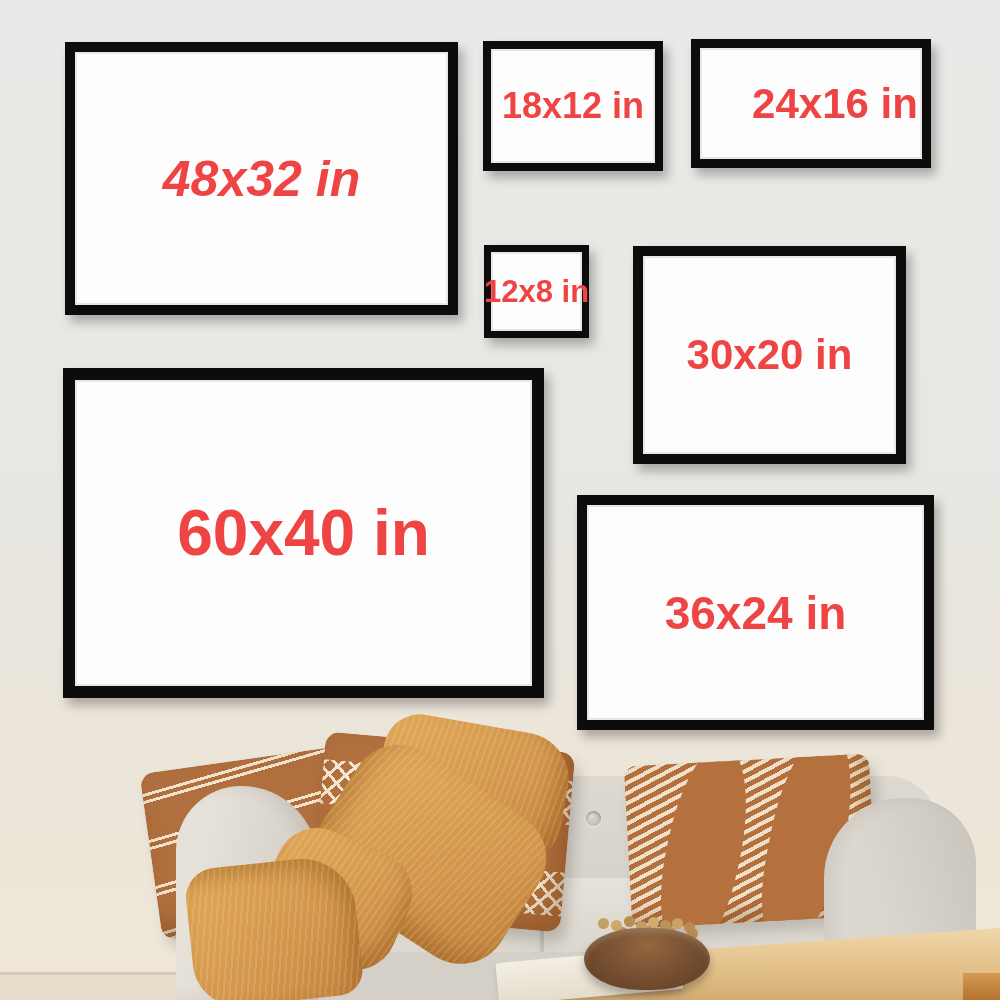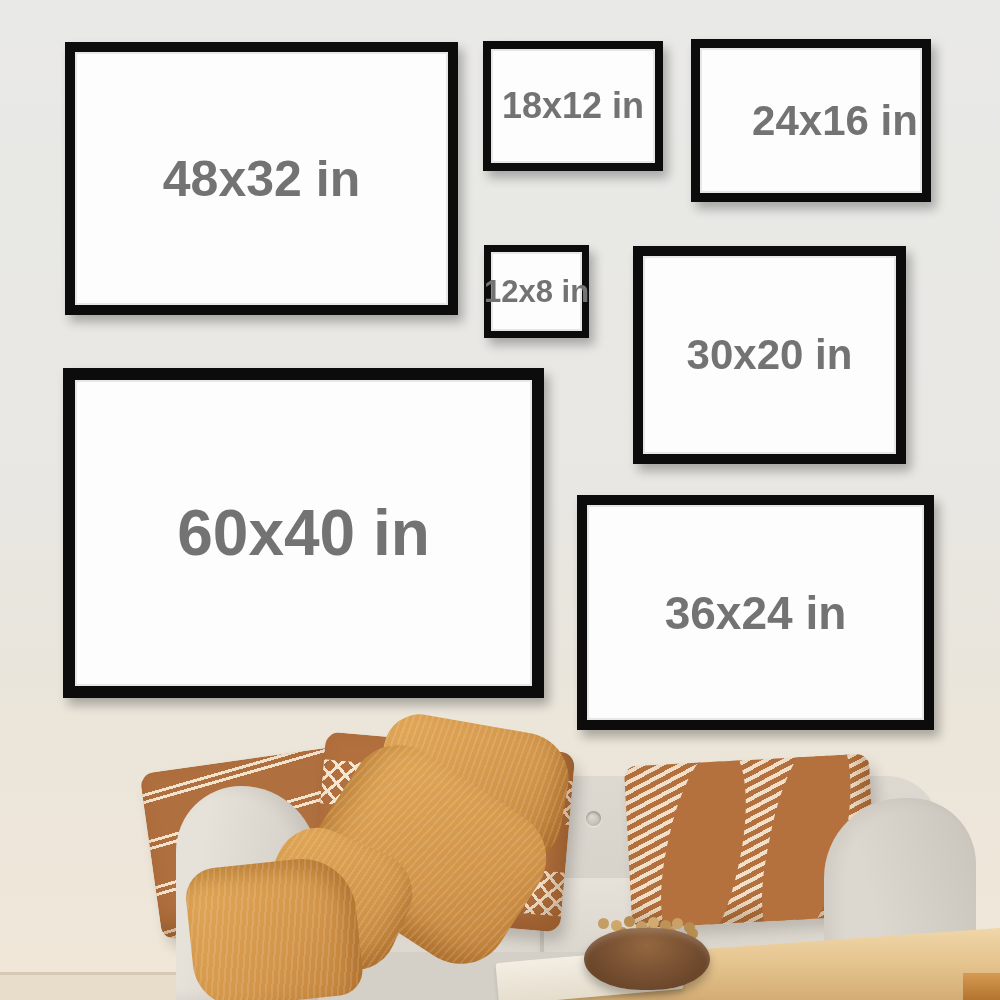--- a/index.html
+++ b/index.html
@@ -12,26 +12,26 @@
   .floor-left{position:absolute;left:0;top:972px;width:190px;height:28px;
     background:#e8dccb;border-top:3px solid #d6c9b6;}
   .floor-right{position:absolute;left:925px;top:978px;width:75px;height:22px;
     background:#e2d4bf;border-top:3px solid #cfc1ab;}
   
   .frame{
     position:absolute;box-sizing:border-box;background:#fdfdfd;border:10px solid #0c0c0c;
     box-shadow:5px 7px 10px rgba(0,0,0,0.28), inset 0 0 0 2px #e7e7e7;
     display:flex;align-items:center;justify-content:center;z-index:2;
   }
-  .frame-label{font-weight:bold;color:#737373;letter-spacing:0;white-space:nowrap;}
-  .f-48x32{left:65px;top:42px;width:393px;height:273px;}
+  .frame-label{font-weight:bold;color:#ef4444;letter-spacing:0;white-space:nowrap;}
+  .f-48x32{left:65px;top:42px;width:393px;height:273px;font-style:italic;}
   .f-48x32 .frame-label{font-size:50px;}
   .f-18x12{left:483px;top:41px;width:180px;height:130px;border-width:8px;}
   .f-18x12 .frame-label{font-size:36px;}
-  .f-24x16{left:691px;top:39px;width:240px;height:163px;border-width:9px;padding-left:48px;}
+  .f-24x16{left:691px;top:39px;width:240px;height:129px;border-width:9px;padding-left:48px;}
   .f-24x16 .frame-label{font-size:42px;}
   .f-12x8{left:484px;top:245px;width:105px;height:93px;border-width:7px;}
   .f-12x8 .frame-label{font-size:31px;}
   .f-30x20{left:633px;top:246px;width:273px;height:218px;}
   .f-30x20 .frame-label{font-size:42px;}
   .f-60x40{left:63px;top:368px;width:481px;height:330px;border-width:12px;}
   .f-60x40 .frame-label{font-size:64px;}
   .f-36x24{left:577px;top:495px;width:357px;height:235px;justify-content:center;}
   .f-36x24 .frame-label{font-size:46px;}
   

